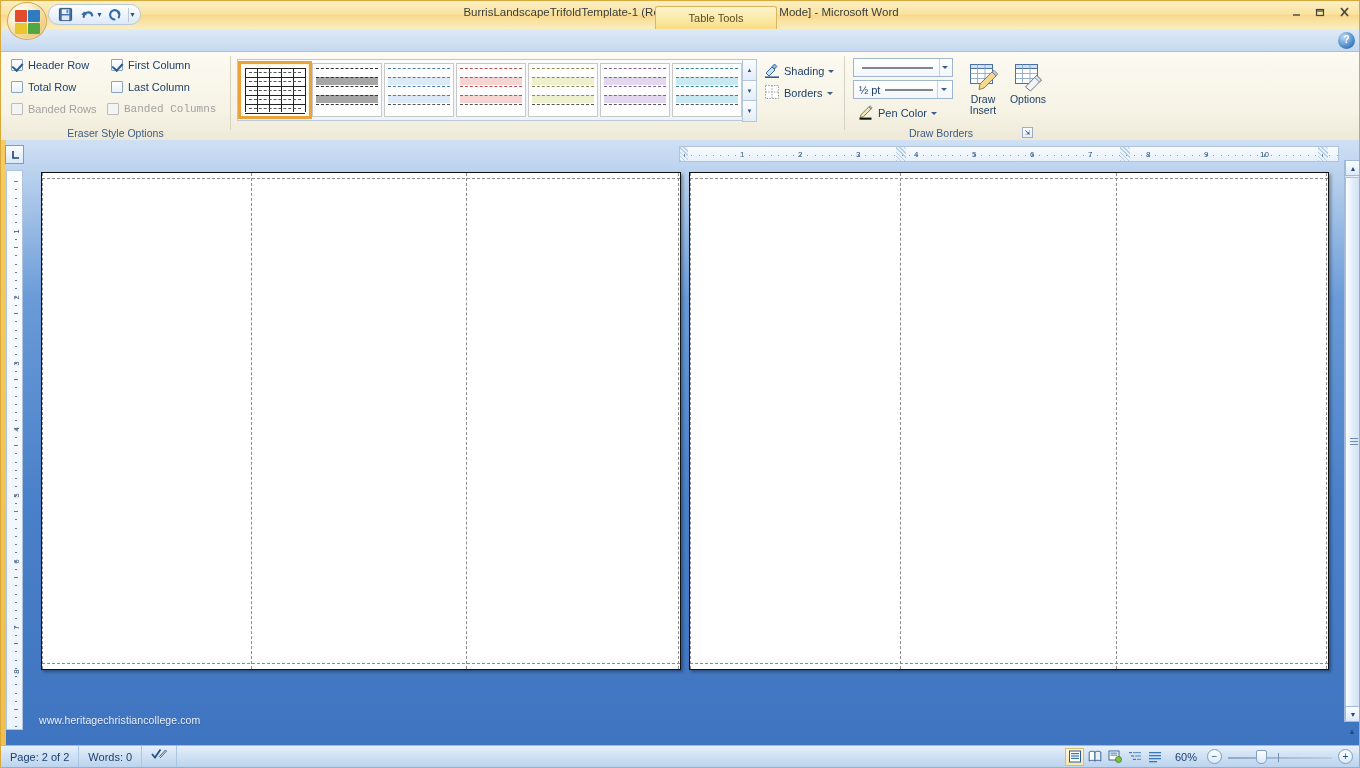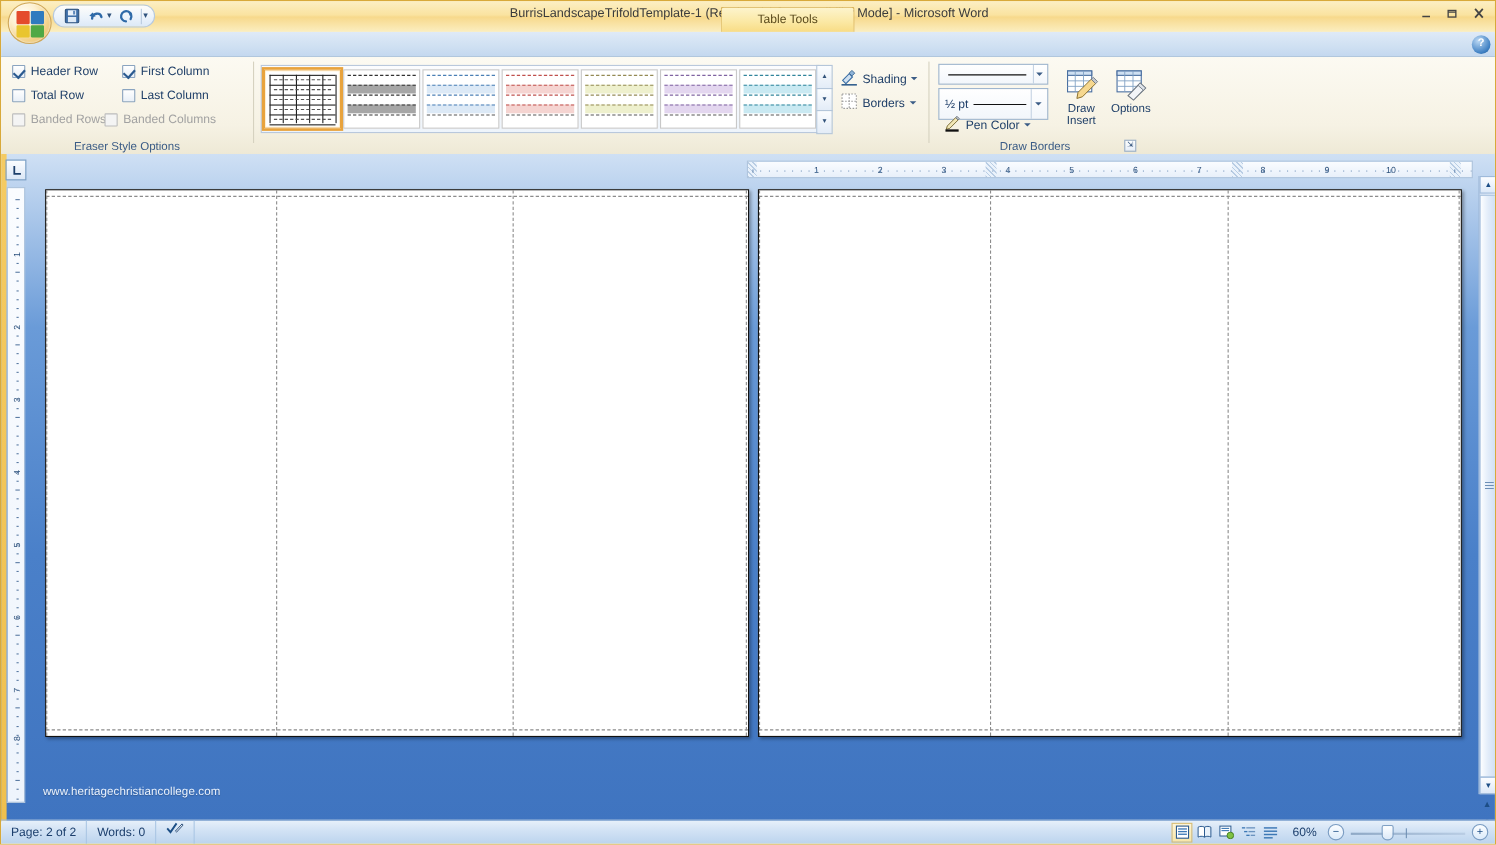--- a/index.html
+++ b/index.html
@@ -392,21 +392,21 @@
           <span class="chk-label">Total Row</span>
         </div>
         <div class="chk-row" style="left:110px; top:29px;">
           <span class="cbox"></span>
           <span class="chk-label">Last Column</span>
         </div>
         <div class="chk-row" style="left:10px; top:51px;">
           <span class="cbox dim"></span>
           <span class="chk-label dim">Banded Rows</span>
         </div>
-        <div class="chk-row" style="left:94px; top:51px;">
+        <div class="chk-row" style="left:106px; top:51px;font-family:Liberation Mono, monospace;">
           <span class="cbox dim"></span>
           <span class="chk-label dim">Banded Columns</span>
         </div>
         <div class="grp-label">Eraser Style Options</div>
       </div>
       <div class="grp-sep" style="left:229px;"></div>
 
       <div class="grp" style="left:230px; width:613px;">
         <div class="gallery">
 
@@ -575,21 +575,21 @@
           <span style="flex:1; display:flex; align-items:center; padding:0 4px;">
             <svg width="75" height="8" viewBox="0 0 75 8">
                 <line x1="2" y1="4" x2="73" y2="4" stroke="#111" stroke-width="1.2"></line>
               </svg>
           </span>
           <span class="lw-drop">
             <span class="caret-d"></span>
           </span>
         </div>
 
-        <div class="lw-box" style="left:8px; top:28px; width:100px; height:29px;">
+        <div class="lw-box" style="left:8px; top:28px; width:100px; height:19px;">
           <span style="padding:0 3px;">½ pt</span>
           <span style="flex:1; display:flex; align-items:center;">
             <svg width="52" height="8" viewBox="0 0 52 8">
                 <line x1="2" y1="4" x2="50" y2="4" stroke="#111" stroke-width="1.1"></line>
               </svg>
           </span>
           <span class="lw-drop">
             <span class="caret-d"></span>
           </span>
         </div>

